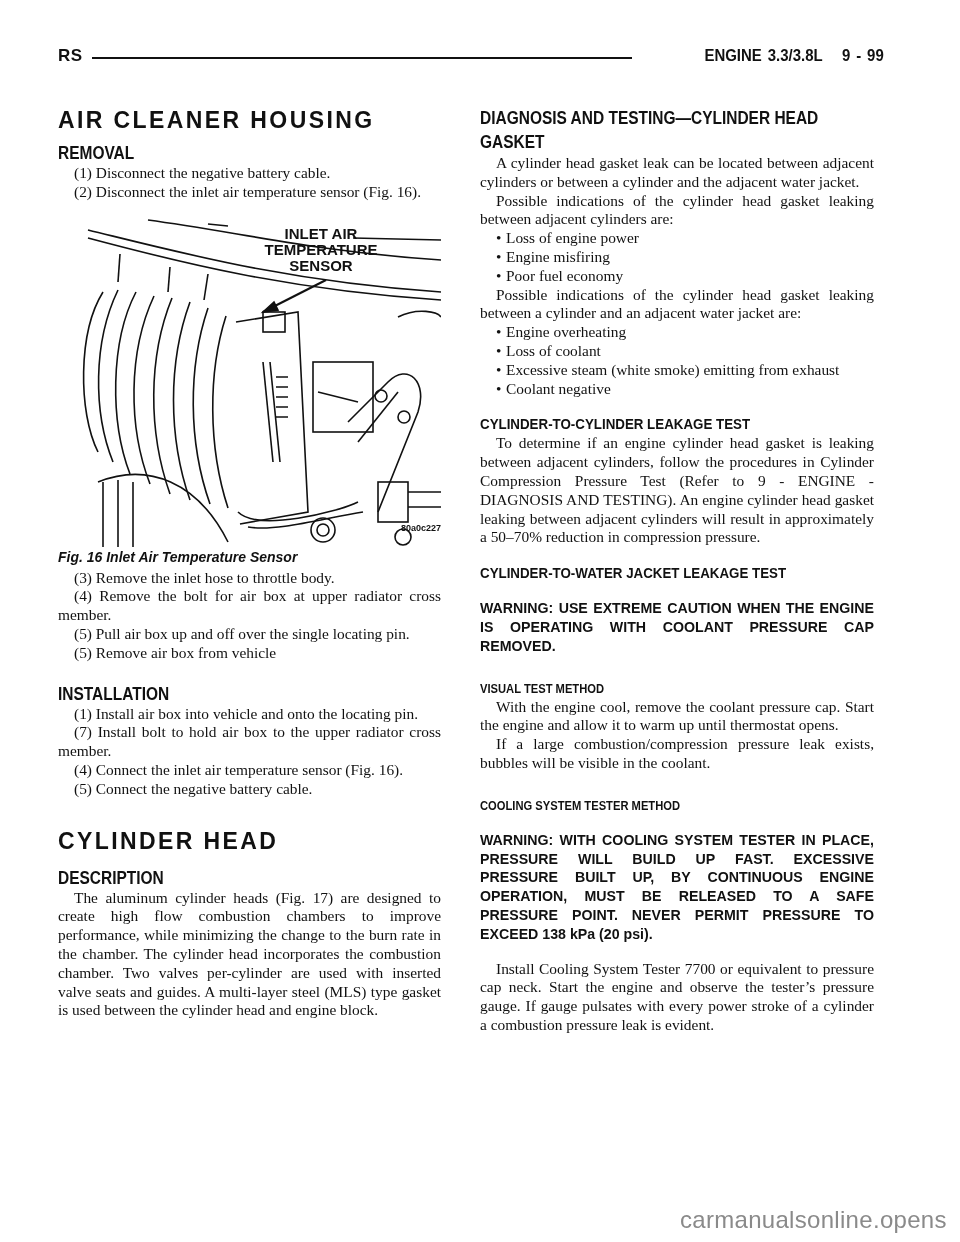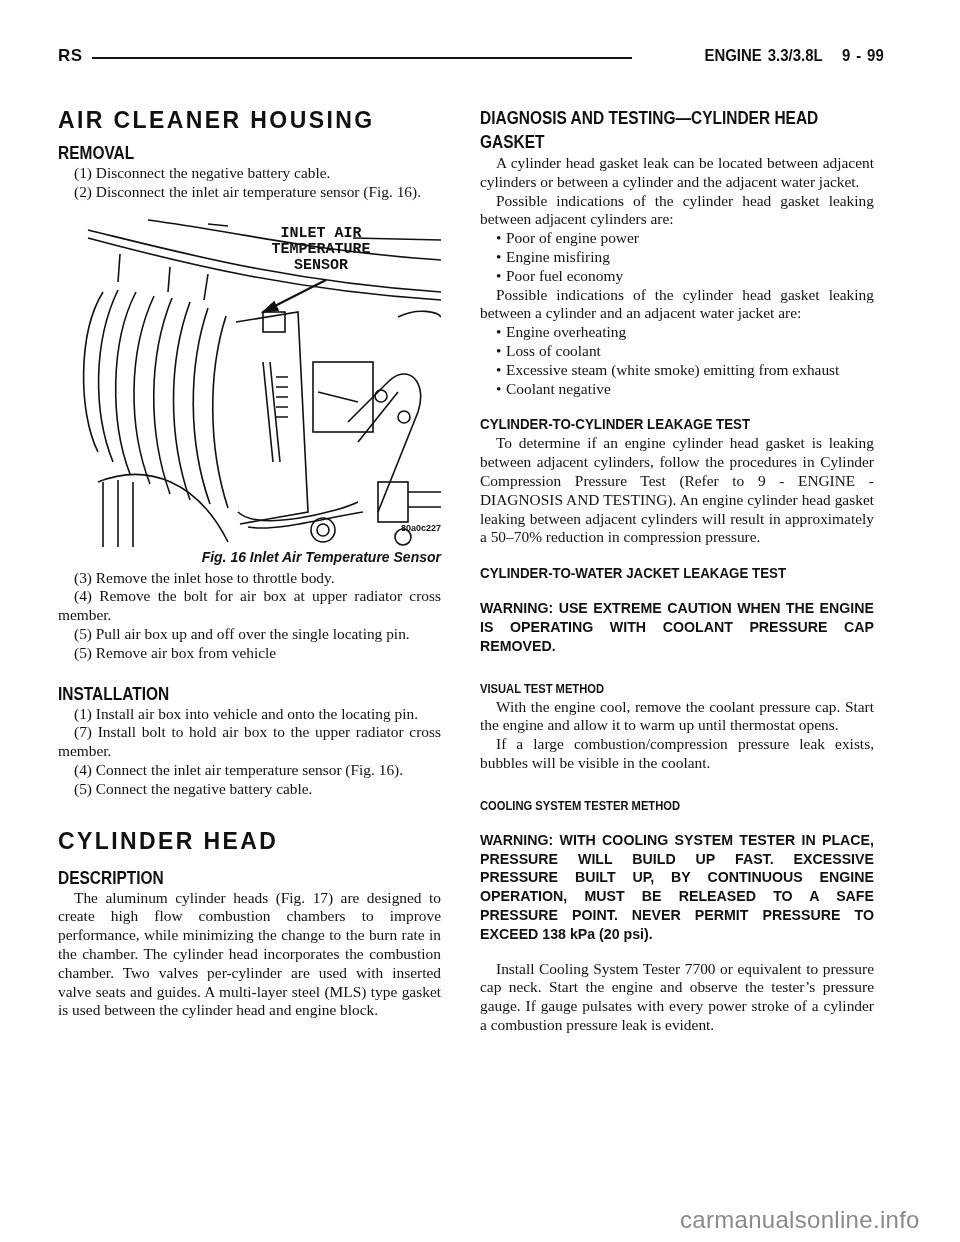--- a/index.html
+++ b/index.html
@@ -25,23 +25,23 @@
   .h2wrap { font-family:"Liberation Sans", sans-serif; font-weight:bold; font-size:18px; margin:0; line-height:24px; width:455px; transform:scaleX(0.86); transform-origin:left; }
   .h3 { font-family:"Liberation Sans", sans-serif; font-weight:bold; font-size:15.5px; margin:0; line-height:20px; transform:scaleX(0.86); transform-origin:left; white-space:nowrap; }
   .h4 { font-family:"Liberation Sans", sans-serif; font-weight:bold; font-size:13px; margin:0; line-height:18px; transform:scaleX(0.86); transform-origin:left; white-space:nowrap; }
   .warn { font-family:"Liberation Sans", sans-serif; font-weight:bold; font-size:14.2px; line-height:18.8px; text-align:justify; margin:0; }
 
   .bullet { font-family:"Liberation Serif", serif; font-size:15.4px; line-height:18.8px; padding-left:16px; text-align:justify; margin:0; }
   .bullet .dot { display:inline-block; width:10px; }
 
   .figure { position:relative; width:383px; height:335px; margin-top:10px; }
   .figure svg { position:absolute; left:0; top:0; }
-  .fig-label { position:absolute; font-family:Liberation Mono, monospace; font-weight:bold; font-size:15px; line-height:16px; text-align:center; }
+  .fig-label { position:absolute; font-family:Liberation Sans, sans-serif; font-weight:bold; font-size:15px; line-height:16px; text-align:center; }
   .fig-code { position:absolute; right:0; bottom:14px; font-family:"Liberation Sans", sans-serif; font-weight:bold; font-size:9px; }
-  .caption { font-family:"Liberation Sans", sans-serif; font-weight:bold; font-style:italic; font-size:14px; text-align:right; margin:2px 0 4px 0; }
+  .caption { font-family:"Liberation Sans", sans-serif; font-weight:bold; font-style:italic; font-size:14px; text-align:left; margin:2px 0 4px 0; }
 
   .watermark { position:absolute; left:680px; top:1206px; font-family:"Liberation Sans", sans-serif; font-size:24px; color:#8a8a8a; letter-spacing:0.3px; } .sp8 { height:8px; } .sp12 { height:12px; } .sp16 { height:16px; } .sp20 { height:20px; } .sp24{height:24px;} .sp28{height:28px;}
 </style>
 </head>
 <body>
 
 <div class="page">
 
   <div class="hdr">
     <span class="hdr-left">RS</span>
@@ -134,21 +134,21 @@
     <h1 class="h1">CYLINDER HEAD</h1>
     <div class="sp12"></div>
     <h2 class="h2">DESCRIPTION</h2>
     <p class="body-text ind">The aluminum cylinder heads (Fig. 17) are designed to create high flow combustion chambers to improve performance, while minimizing the change to the burn rate in the chamber. The cylinder head incorporates the combustion chamber. Two valves per-cylinder are used with inserted valve seats and guides. A multi-layer steel (MLS) type gasket is used between the cylinder head and engine block.</p>
   </div>
 
   <div class="col col-right">
     <h2 class="h2wrap">DIAGNOSIS AND TESTING—CYLINDER HEAD GASKET</h2>
     <p class="body-text ind">A cylinder head gasket leak can be located between adjacent cylinders or between a cylinder and the adjacent water jacket.</p>
     <p class="body-text ind">Possible indications of the cylinder head gasket leaking between adjacent cylinders are:</p>
-    <p class="bullet"><span class="dot">•</span><span>Poor of engine power</span></p>
+    <p class="bullet"><span class="dot">•</span><span>Loss of engine power</span></p>
     <p class="bullet"><span class="dot">•</span><span>Engine misfiring</span></p>
     <p class="bullet"><span class="dot">•</span><span>Poor fuel economy</span></p>
     <p class="body-text ind">Possible indications of the cylinder head gasket leaking between a cylinder and an adjacent water jacket are:</p>
     <p class="bullet"><span class="dot">•</span><span>Engine overheating</span></p>
     <p class="bullet"><span class="dot">•</span><span>Loss of coolant</span></p>
     <p class="bullet" style="padding-left:0; text-indent:16px;"><span class="dot" style="text-indent:0;">•</span><span>Excessive steam (white smoke) emitting from exhaust</span></p>
     <p class="bullet"><span class="dot">•</span><span>Coolant negative</span></p>
 
     <div class="sp16"></div>
     <h3 class="h3">CYLINDER-TO-CYLINDER LEAKAGE TEST</h3>
@@ -165,14 +165,14 @@
     <p class="body-text ind">If a large combustion/compression pressure leak exists, bubbles will be visible in the coolant.</p>
 
     <div class="sp24"></div>
     <h4 class="h4">COOLING SYSTEM TESTER METHOD</h4>
     <div class="sp16"></div>
     <p class="warn">WARNING: WITH COOLING SYSTEM TESTER IN PLACE, PRESSURE WILL BUILD UP FAST. EXCESSIVE PRESSURE BUILT UP, BY CONTINUOUS ENGINE OPERATION, MUST BE RELEASED TO A SAFE PRESSURE POINT. NEVER PERMIT PRESSURE TO EXCEED 138 kPa (20 psi).</p>
     <div class="sp16"></div>
     <p class="body-text ind">Install Cooling System Tester 7700 or equivalent to pressure cap neck. Start the engine and observe the tester’s pressure gauge. If gauge pulsates with every power stroke of a cylinder a combustion pressure leak is evident.</p>
   </div>
 
-  <div class="watermark">carmanualsonline.info</div>
+  <div class="watermark">carmanualsonline.opens</div>
 </div>
 
 </body></html>

